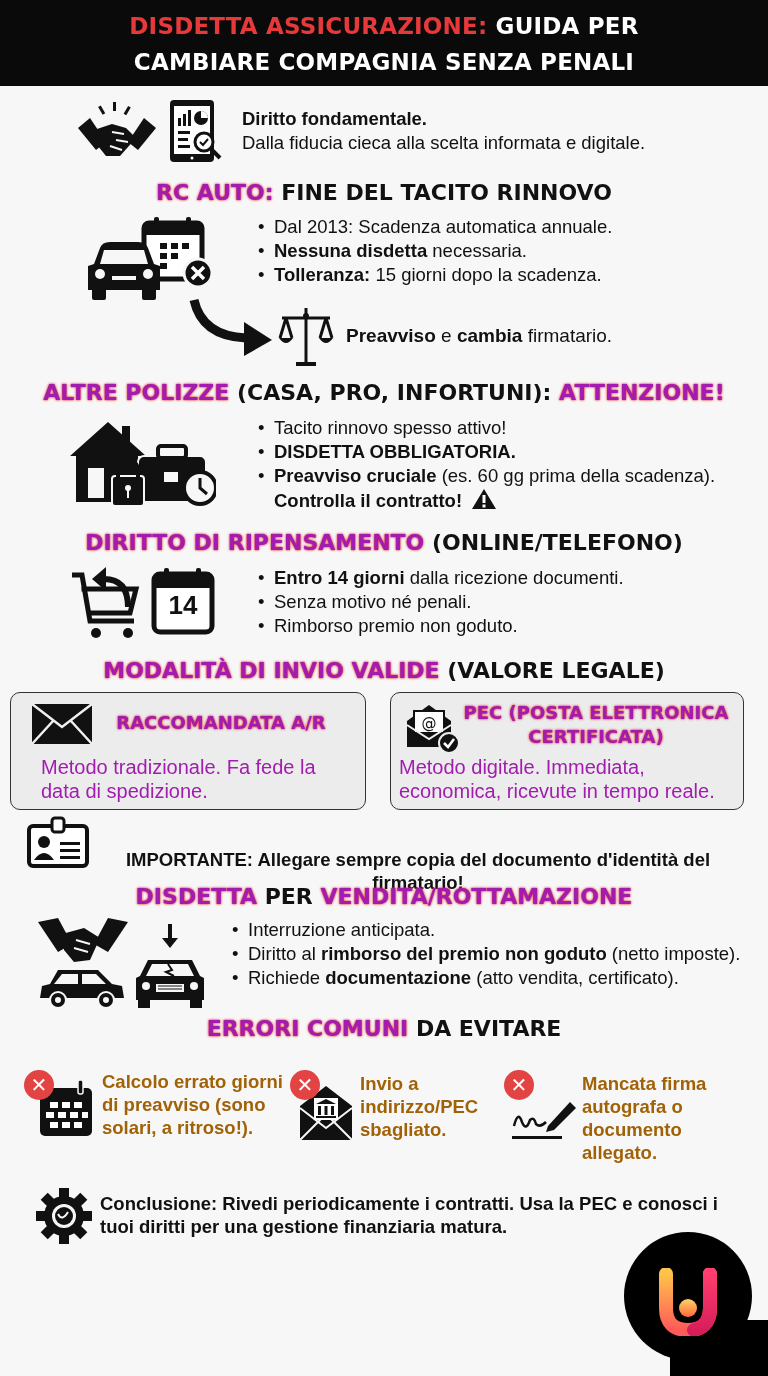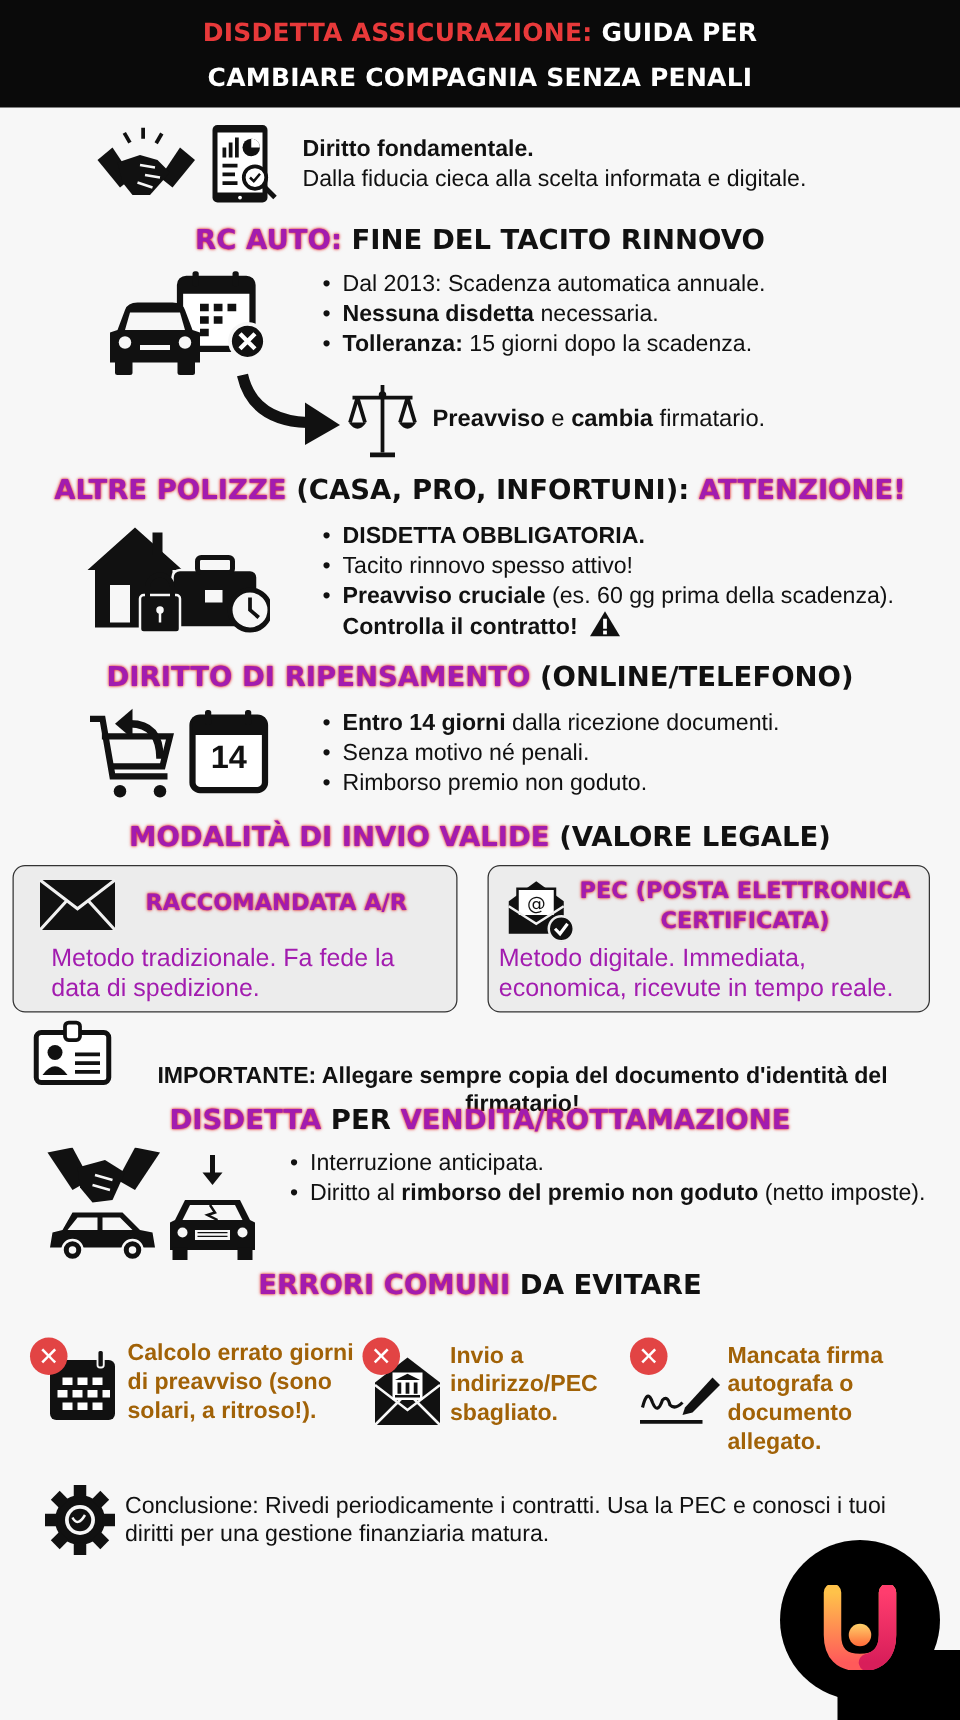--- a/index.html
+++ b/index.html
@@ -1,19 +1,19 @@
 <!DOCTYPE html>
 <html><head>
 <meta charset="utf-8">
 <style>
   * { box-sizing: border-box; margin: 0; padding: 0; }
   html, body { width: 768px; height: 1376px; overflow: hidden; }
   body { background: #f7f7f7; font-family: "Liberation Sans", sans-serif; color: #111; position: relative; }
   .header { position: absolute; left: 0; top: 0; width: 768px; height: 86px; background: #0a0a0a; text-align: center; padding-top: 8px; }
-  .header .line { font-family: "DejaVu Sans", sans-serif; font-weight: bold; font-size: 20px; line-height: 36px; color: #fff; letter-spacing: 0.2px; }
+  .header .line { font-family: "DejaVu Sans", sans-serif; font-weight: bold; font-size: 23px; line-height: 36px; color: #fff; letter-spacing: 0.2px; }
   .header .red { color: #e8393a; }
   .abs { position: absolute; }
   .h2 { position: absolute; left: 0; width: 768px; text-align: center; font-family: "DejaVu Sans", sans-serif; font-weight: bold; font-size: 22px; color: #111; }
   .hl { color: #a21caf; text-shadow: 0 0 2px #e02020, 0 0 3px rgba(230,40,40,0.55); }
   ul.bul { position: absolute; list-style: none; font-size: 18.5px; line-height: 24px; color: #111; }
   ul.bul li { position: relative; padding-left: 18px; }
   ul.bul li::before { content: "•"; position: absolute; left: 2px; top: 0; }
   b { font-weight: bold; }
   .card { position: absolute; top: 692px; height: 118px; background: #ececec; border: 1.5px solid #333; border-radius: 10px; text-align: center; }
   .card .ctitle { position: absolute; font-family: "DejaVu Sans", sans-serif; font-weight: bold; font-size: 18px; line-height: 24px; text-align: center; }
@@ -128,22 +128,22 @@
   <rect x="92" y="26" width="28" height="12" rx="3" fill="none" stroke="#111" stroke-width="4"></rect>
   <rect x="98" y="52" width="14" height="10" fill="#f7f7f7"></rect>
   <rect x="46" y="56" width="32" height="30" rx="3" fill="#111" stroke="#f7f7f7" stroke-width="2"></rect>
   <path d="M52 58 L52 50 A10 10 0 0 1 72 50 L72 58" stroke="#111" stroke-width="4" fill="none"></path>
   <circle cx="62" cy="68" r="3" fill="#f7f7f7"></circle>
     <rect x="61" y="70" width="2" height="8" fill="#f7f7f7"></rect>
   <circle cx="134" cy="68" r="16" fill="#f7f7f7" stroke="#111" stroke-width="4"></circle>
   <path d="M134 58 L134 68 L141 74" stroke="#111" stroke-width="3" fill="none"></path>
 </svg>
 <ul class="bul" style="left:256px;top:416px;width:460px;">
+  <li><span>Tacito rinnovo spesso attivo!</span></li>
   <li><b>DISDETTA OBBLIGATORIA.</b></li>
-  <li><span>Tacito rinnovo spesso attivo!</span></li>
   <li><b>Preavviso cruciale</b><span> (es. 60 gg prima della scadenza). </span><b>Controlla il contratto!</b>
     <svg width="26" height="22" viewBox="0 0 26 22" style="vertical-align:-3px;margin-left:4px;">
       <path d="M13 1 L25 21 L1 21 Z" fill="#111"></path>
         <rect x="11.5" y="7" width="3" height="8" fill="#fff"></rect>
         <rect x="11.5" y="16.5" width="3" height="3" fill="#fff"></rect>
     </svg>
   </li>
 </ul>
 
 <div class="h2" style="top:530px;">
@@ -233,20 +233,21 @@
   <rect x="22" y="34" width="28" height="8" fill="#f7f7f7"></rect>
     <path d="M24 36 L48 36 M24 39 L48 39" stroke="#111" stroke-width="1"></path>
   <circle cx="12" cy="36" r="4" fill="#f7f7f7"></circle>
     <circle cx="60" cy="36" r="4" fill="#f7f7f7"></circle>
   <rect x="4" y="48" width="12" height="10" fill="#111"></rect>
     <rect x="56" y="48" width="12" height="10" fill="#111"></rect>
 </svg>
 <ul class="bul" style="left:230px;top:918px;width:520px;">
   <li><span>Interruzione anticipata.</span></li>
   <li><span>Diritto al </span><b>rimborso del premio non goduto</b><span> (netto imposte).</span></li>
+  <li><span>Richiede </span><b>documentazione</b><span> (atto vendita, certificato).</span></li>
 </ul>
 
 <div class="h2" style="top:1016px;">
   <span class="hl">ERRORI COMUNI</span><span> DA EVITARE</span>
 </div>
 
 <div class="err" style="left:24px;width:270px;">
   <svg class="abs" style="left:14px;top:10px;" width="56" height="58" viewBox="0 0 56 58">
     <rect x="2" y="8" width="52" height="48" rx="5" fill="#111"></rect>
     <rect x="40" y="0" width="5" height="14" rx="2" fill="#111" stroke="#f7f7f7" stroke-width="1.5"></rect>
@@ -301,21 +302,21 @@
       <rect x="18" y="-5" width="10" height="10"></rect>
     <rect x="-5" y="-28" width="10" height="10" transform="rotate(45)"></rect>
       <rect x="-5" y="18" width="10" height="10" transform="rotate(45)"></rect>
       <rect x="-28" y="-5" width="10" height="10" transform="rotate(45)"></rect>
       <rect x="18" y="-5" width="10" height="10" transform="rotate(45)"></rect>
   </g>
   <circle cx="28" cy="28" r="12" fill="#f7f7f7"></circle>
     <circle cx="28" cy="28" r="9" fill="#111"></circle>
   <path d="M22 26 Q26 34 32 24" stroke="#f7f7f7" stroke-width="2" fill="none"></path>
 </svg>
-<div class="abs" style="left:100px;top:1192px;width:620px;font-weight:normal;font-size:18.5px;line-height:23px;">Conclusione: Rivedi periodicamente i contratti. Usa la PEC e conosci i tuoi diritti per una gestione finanziaria matura.</div>
+<div class="abs" style="left:100px;top:1192px;width:620px;font-weight:bold;font-size:18.5px;line-height:23px;">Conclusione: Rivedi periodicamente i contratti. Usa la PEC e conosci i tuoi diritti per una gestione finanziaria matura.</div>
 
 <div class="abs" style="left:670px;top:1320px;width:98px;height:56px;background:#000;"></div>
 <div class="abs" style="left:624px;top:1232px;width:128px;height:128px;border-radius:50%;background:#000;"></div>
 <svg class="abs" style="left:654px;top:1268px;" width="70" height="68" viewBox="0 0 70 68">
   <defs>
     <linearGradient id="lg1" x1="0" y1="0" x2="0" y2="1">
         <stop offset="0" stop-color="#ffc24a"></stop>
         <stop offset="1" stop-color="#ff5a5a"></stop>
       </linearGradient>
     <linearGradient id="lg2" x1="0" y1="0" x2="0" y2="1">

